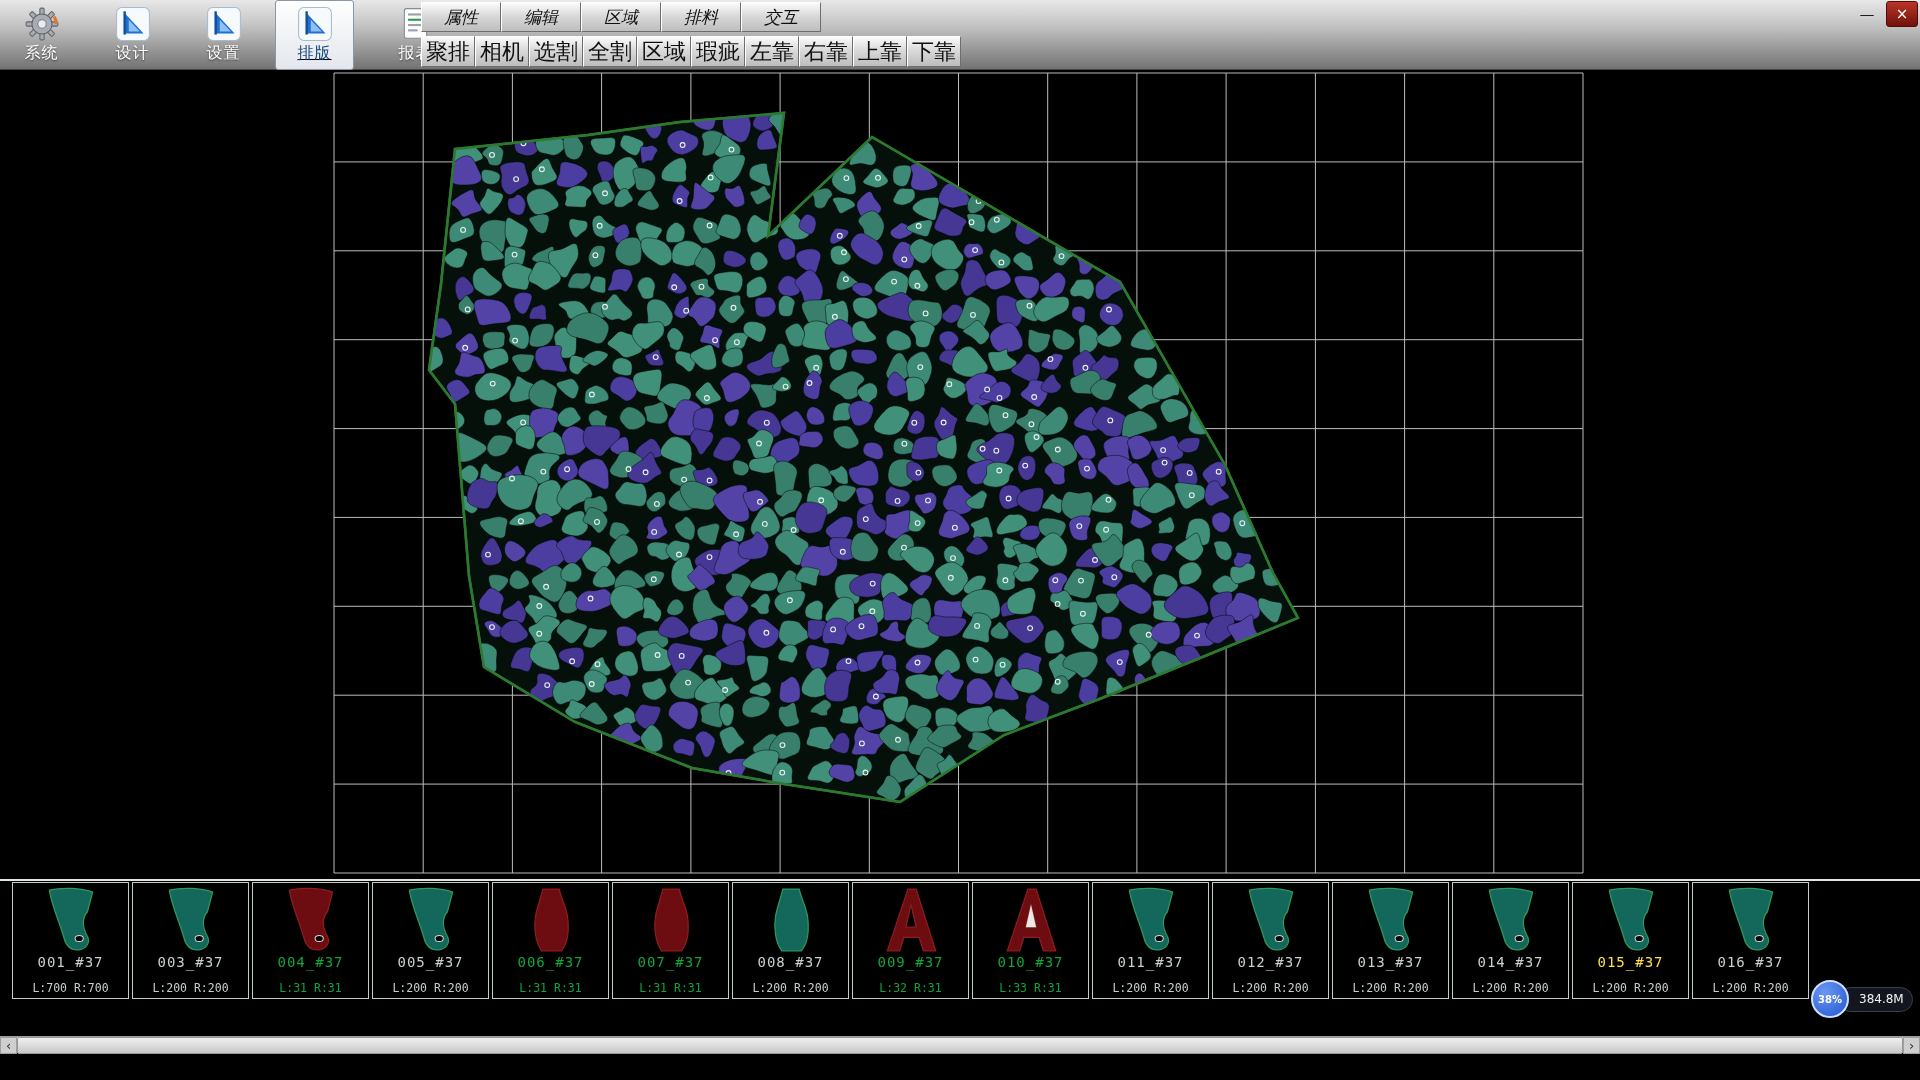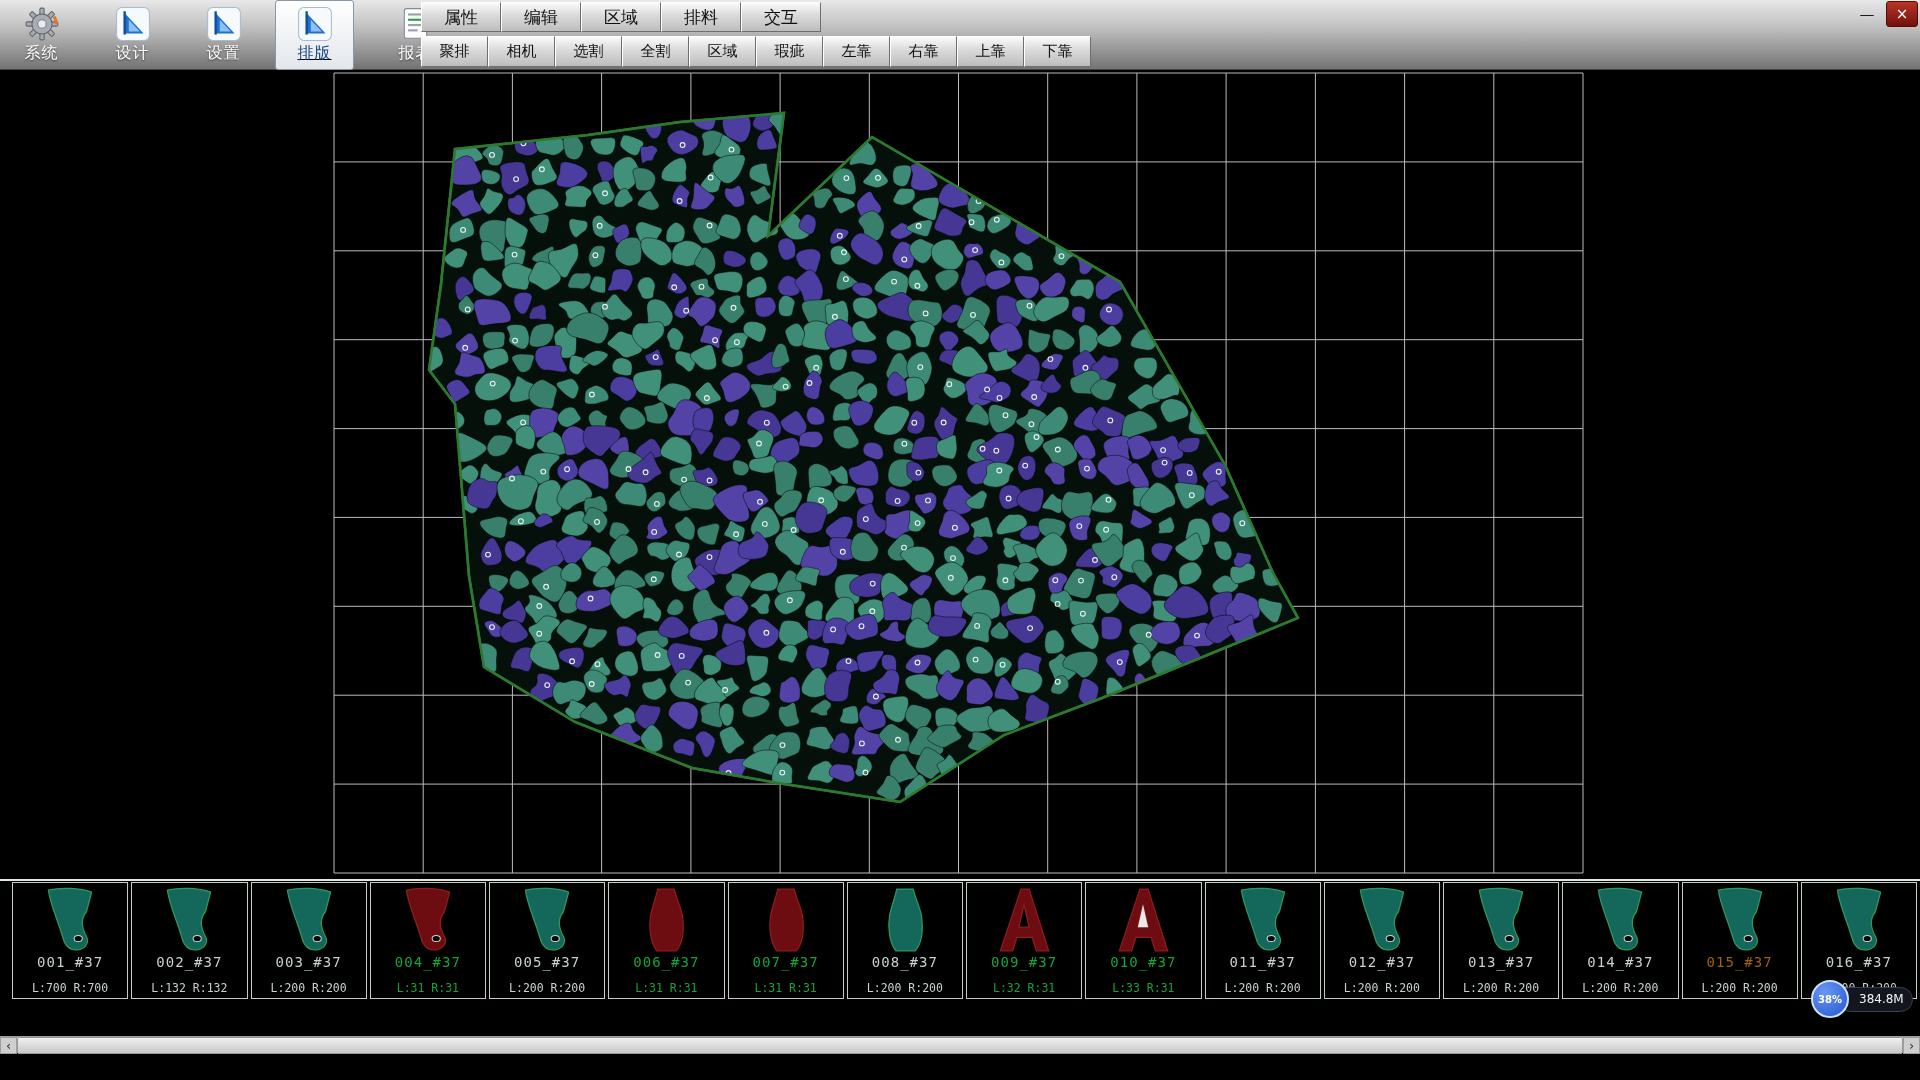--- a/index.html
+++ b/index.html
@@ -15,24 +15,24 @@
   .mode-btn{width:79px;display:flex;flex-direction:column;align-items:center;justify-content:center;gap:1px;cursor:pointer;}
   .mode-btn.active{background:linear-gradient(180deg,#ffffff,#e3e7ec);border:1px solid #8798a6;border-radius:3px;text-decoration:underline;}
   .mode-btn.gap{margin-left:10px;}
   .mode-icon{width:36px;height:36px;}
   .mode-icon svg{width:36px;height:36px;display:block;}
   .mode-label{font-size:16px;color:#ffffff;text-shadow:0 1px 2px rgba(0,0,0,.55);letter-spacing:1px;}
   .mode-btn.active .mode-label{color:#16477d;text-shadow:none;}
 
   .menu-rows{position:absolute;left:421px;top:0;}
   .menu-row{display:flex;}
-  .menu-row.top{margin-top:2px;}
+  .menu-row.top{margin-top:2px;font-style:italic;}
   .menu-row.top .menu-btn{width:80px;height:30px;font-size:17px;}
   .menu-row.bottom{margin-top:4px;}
-  .menu-row.bottom .menu-btn{width:67px;height:31px;font-size:15px;}
+  .menu-row.bottom .menu-btn{width:54px;height:31px;font-size:22px;}
   .menu-btn{display:flex;align-items:center;justify-content:center;color:#101010;cursor:pointer;
     background:linear-gradient(180deg,#fbfbfb,#dadada 45%,#bdbdbd);
     border:1px solid;border-color:#ffffff #6e6e6e #6e6e6e #ffffff;}
 
   .win-controls{position:absolute;right:0;top:0;display:flex;align-items:flex-start;}
   .win-btn{display:flex;align-items:center;justify-content:center;cursor:pointer;}
   .win-btn.min{width:30px;height:24px;margin-top:3px;font-size:15px;color:#1d1d1d;text-shadow:0 1px 0 #eee;}
   .win-btn.close{width:32px;height:26px;margin:1px 2px 0 4px;color:#fff;font-size:15px;
     background:linear-gradient(180deg,#b93527,#72110c);border:1px solid #540c08;border-radius:3px;}
 
@@ -954,121 +954,113 @@
           <ellipse cx="38" cy="52" rx="4" ry="3" fill="#050505" stroke="#cdd6cf" stroke-width="1"></ellipse>
         </svg>
         <div class="strip-name" style="color:#c7d2cb">001_#37</div>
         <div class="strip-size" style="color:#c7d2cb">L:700 R:700</div>
       </div>
       <div class="strip-cell">
         <svg class="strip-shape" width="70" height="72" viewBox="0 0 60 70">
           <path d="M9,5 C22,2 40,3 51,7 L46,26 C40,33 41,41 46,50 C49,56 45,62 38,63 C30,64 25,59 23,51 C19,36 11,20 9,5 Z" fill="#14675b" stroke="#2d9a5c" stroke-width="1.2" fill-rule="evenodd"></path>
           <ellipse cx="38" cy="52" rx="4" ry="3" fill="#050505" stroke="#cdd6cf" stroke-width="1"></ellipse>
         </svg>
-        <div class="strip-name" style="color:#c7d2cb">002_#37</div>
-        <div class="strip-size" style="color:#c7d2cb">L:132 R:132</div>
+        <div class="strip-name" style="color:#c7d2cb">003_#37</div>
+        <div class="strip-size" style="color:#c7d2cb">L:200 R:200</div>
+      </div>
+      <div class="strip-cell">
+        <svg class="strip-shape" width="70" height="72" viewBox="0 0 60 70">
+          <path d="M9,5 C22,2 40,3 51,7 L46,26 C40,33 41,41 46,50 C49,56 45,62 38,63 C30,64 25,59 23,51 C19,36 11,20 9,5 Z" fill="#6e0d11" stroke="#8f1d1d" stroke-width="1.2" fill-rule="evenodd"></path>
+          <ellipse cx="38" cy="52" rx="4" ry="3" fill="#050505" stroke="#cdd6cf" stroke-width="1"></ellipse>
+        </svg>
+        <div class="strip-name" style="color:#12a53a">004_#37</div>
+        <div class="strip-size" style="color:#12a53a">L:31 R:31</div>
       </div>
       <div class="strip-cell">
         <svg class="strip-shape" width="70" height="72" viewBox="0 0 60 70">
           <path d="M9,5 C22,2 40,3 51,7 L46,26 C40,33 41,41 46,50 C49,56 45,62 38,63 C30,64 25,59 23,51 C19,36 11,20 9,5 Z" fill="#14675b" stroke="#2d9a5c" stroke-width="1.2" fill-rule="evenodd"></path>
           <ellipse cx="38" cy="52" rx="4" ry="3" fill="#050505" stroke="#cdd6cf" stroke-width="1"></ellipse>
         </svg>
-        <div class="strip-name" style="color:#c7d2cb">003_#37</div>
+        <div class="strip-name" style="color:#c7d2cb">005_#37</div>
         <div class="strip-size" style="color:#c7d2cb">L:200 R:200</div>
       </div>
       <div class="strip-cell">
         <svg class="strip-shape" width="70" height="72" viewBox="0 0 60 70">
-          <path d="M9,5 C22,2 40,3 51,7 L46,26 C40,33 41,41 46,50 C49,56 45,62 38,63 C30,64 25,59 23,51 C19,36 11,20 9,5 Z" fill="#6e0d11" stroke="#8f1d1d" stroke-width="1.2" fill-rule="evenodd"></path>
-          <ellipse cx="38" cy="52" rx="4" ry="3" fill="#050505" stroke="#cdd6cf" stroke-width="1"></ellipse>
-        </svg>
-        <div class="strip-name" style="color:#12a53a">004_#37</div>
+          <path d="M22,4 L38,4 C40,13 44,20 46,30 C48,45 46,57 40,64 L21,64 C15,56 13,42 15,30 C17,20 20,13 22,4 Z" fill="#6e0d11" stroke="#8f1d1d" stroke-width="1.2" fill-rule="evenodd"></path>
+        </svg>
+        <div class="strip-name" style="color:#12a53a">006_#37</div>
         <div class="strip-size" style="color:#12a53a">L:31 R:31</div>
+      </div>
+      <div class="strip-cell">
+        <svg class="strip-shape" width="70" height="72" viewBox="0 0 60 70">
+          <path d="M22,4 L38,4 C40,13 44,20 46,30 C48,45 46,57 40,64 L21,64 C15,56 13,42 15,30 C17,20 20,13 22,4 Z" fill="#6e0d11" stroke="#8f1d1d" stroke-width="1.2" fill-rule="evenodd"></path>
+        </svg>
+        <div class="strip-name" style="color:#12a53a">007_#37</div>
+        <div class="strip-size" style="color:#12a53a">L:31 R:31</div>
+      </div>
+      <div class="strip-cell">
+        <svg class="strip-shape" width="70" height="72" viewBox="0 0 60 70">
+          <path d="M22,4 L38,4 C40,13 44,20 46,30 C48,45 46,57 40,64 L21,64 C15,56 13,42 15,30 C17,20 20,13 22,4 Z" fill="#14675b" stroke="#2d9a5c" stroke-width="1.2" fill-rule="evenodd"></path>
+        </svg>
+        <div class="strip-name" style="color:#c7d2cb">008_#37</div>
+        <div class="strip-size" style="color:#c7d2cb">L:200 R:200</div>
+      </div>
+      <div class="strip-cell">
+        <svg class="strip-shape" width="70" height="72" viewBox="0 0 60 70">
+          <path d="M27,4 L35,4 L54,64 L42,64 L38,51 L23,51 L19,64 L7,64 Z M30,19 L35,41 L25,41 Z" fill="#6e0d11" stroke="#8f1d1d" stroke-width="1.2" fill-rule="evenodd"></path>
+        </svg>
+        <div class="strip-name" style="color:#12a53a">009_#37</div>
+        <div class="strip-size" style="color:#12a53a">L:32 R:31</div>
+      </div>
+      <div class="strip-cell">
+        <svg class="strip-shape" width="70" height="72" viewBox="0 0 60 70">
+          <path d="M27,4 L35,4 L54,64 L42,64 L38,51 L23,51 L19,64 L7,64 Z M30,19 L35,41 L25,41 Z" fill="#6e0d11" stroke="#8f1d1d" stroke-width="1.2" fill-rule="evenodd"></path>
+          <path d="M30,19 L35,41 L25,41 Z" fill="#e9e9e9"></path>
+        </svg>
+        <div class="strip-name" style="color:#12a53a">010_#37</div>
+        <div class="strip-size" style="color:#12a53a">L:33 R:31</div>
       </div>
       <div class="strip-cell">
         <svg class="strip-shape" width="70" height="72" viewBox="0 0 60 70">
           <path d="M9,5 C22,2 40,3 51,7 L46,26 C40,33 41,41 46,50 C49,56 45,62 38,63 C30,64 25,59 23,51 C19,36 11,20 9,5 Z" fill="#14675b" stroke="#2d9a5c" stroke-width="1.2" fill-rule="evenodd"></path>
           <ellipse cx="38" cy="52" rx="4" ry="3" fill="#050505" stroke="#cdd6cf" stroke-width="1"></ellipse>
         </svg>
-        <div class="strip-name" style="color:#c7d2cb">005_#37</div>
+        <div class="strip-name" style="color:#c7d2cb">011_#37</div>
         <div class="strip-size" style="color:#c7d2cb">L:200 R:200</div>
-      </div>
-      <div class="strip-cell">
-        <svg class="strip-shape" width="70" height="72" viewBox="0 0 60 70">
-          <path d="M22,4 L38,4 C40,13 44,20 46,30 C48,45 46,57 40,64 L21,64 C15,56 13,42 15,30 C17,20 20,13 22,4 Z" fill="#6e0d11" stroke="#8f1d1d" stroke-width="1.2" fill-rule="evenodd"></path>
-        </svg>
-        <div class="strip-name" style="color:#12a53a">006_#37</div>
-        <div class="strip-size" style="color:#12a53a">L:31 R:31</div>
-      </div>
-      <div class="strip-cell">
-        <svg class="strip-shape" width="70" height="72" viewBox="0 0 60 70">
-          <path d="M22,4 L38,4 C40,13 44,20 46,30 C48,45 46,57 40,64 L21,64 C15,56 13,42 15,30 C17,20 20,13 22,4 Z" fill="#6e0d11" stroke="#8f1d1d" stroke-width="1.2" fill-rule="evenodd"></path>
-        </svg>
-        <div class="strip-name" style="color:#12a53a">007_#37</div>
-        <div class="strip-size" style="color:#12a53a">L:31 R:31</div>
-      </div>
-      <div class="strip-cell">
-        <svg class="strip-shape" width="70" height="72" viewBox="0 0 60 70">
-          <path d="M22,4 L38,4 C40,13 44,20 46,30 C48,45 46,57 40,64 L21,64 C15,56 13,42 15,30 C17,20 20,13 22,4 Z" fill="#14675b" stroke="#2d9a5c" stroke-width="1.2" fill-rule="evenodd"></path>
-        </svg>
-        <div class="strip-name" style="color:#c7d2cb">008_#37</div>
-        <div class="strip-size" style="color:#c7d2cb">L:200 R:200</div>
-      </div>
-      <div class="strip-cell">
-        <svg class="strip-shape" width="70" height="72" viewBox="0 0 60 70">
-          <path d="M27,4 L35,4 L54,64 L42,64 L38,51 L23,51 L19,64 L7,64 Z M30,19 L35,41 L25,41 Z" fill="#6e0d11" stroke="#8f1d1d" stroke-width="1.2" fill-rule="evenodd"></path>
-        </svg>
-        <div class="strip-name" style="color:#12a53a">009_#37</div>
-        <div class="strip-size" style="color:#12a53a">L:32 R:31</div>
-      </div>
-      <div class="strip-cell">
-        <svg class="strip-shape" width="70" height="72" viewBox="0 0 60 70">
-          <path d="M27,4 L35,4 L54,64 L42,64 L38,51 L23,51 L19,64 L7,64 Z M30,19 L35,41 L25,41 Z" fill="#6e0d11" stroke="#8f1d1d" stroke-width="1.2" fill-rule="evenodd"></path>
-          <path d="M30,19 L35,41 L25,41 Z" fill="#e9e9e9"></path>
-        </svg>
-        <div class="strip-name" style="color:#12a53a">010_#37</div>
-        <div class="strip-size" style="color:#12a53a">L:33 R:31</div>
       </div>
       <div class="strip-cell">
         <svg class="strip-shape" width="70" height="72" viewBox="0 0 60 70">
           <path d="M9,5 C22,2 40,3 51,7 L46,26 C40,33 41,41 46,50 C49,56 45,62 38,63 C30,64 25,59 23,51 C19,36 11,20 9,5 Z" fill="#14675b" stroke="#2d9a5c" stroke-width="1.2" fill-rule="evenodd"></path>
           <ellipse cx="38" cy="52" rx="4" ry="3" fill="#050505" stroke="#cdd6cf" stroke-width="1"></ellipse>
         </svg>
-        <div class="strip-name" style="color:#c7d2cb">011_#37</div>
+        <div class="strip-name" style="color:#c7d2cb">012_#37</div>
         <div class="strip-size" style="color:#c7d2cb">L:200 R:200</div>
       </div>
       <div class="strip-cell">
         <svg class="strip-shape" width="70" height="72" viewBox="0 0 60 70">
           <path d="M9,5 C22,2 40,3 51,7 L46,26 C40,33 41,41 46,50 C49,56 45,62 38,63 C30,64 25,59 23,51 C19,36 11,20 9,5 Z" fill="#14675b" stroke="#2d9a5c" stroke-width="1.2" fill-rule="evenodd"></path>
           <ellipse cx="38" cy="52" rx="4" ry="3" fill="#050505" stroke="#cdd6cf" stroke-width="1"></ellipse>
         </svg>
-        <div class="strip-name" style="color:#c7d2cb">012_#37</div>
+        <div class="strip-name" style="color:#c7d2cb">013_#37</div>
         <div class="strip-size" style="color:#c7d2cb">L:200 R:200</div>
       </div>
       <div class="strip-cell">
         <svg class="strip-shape" width="70" height="72" viewBox="0 0 60 70">
           <path d="M9,5 C22,2 40,3 51,7 L46,26 C40,33 41,41 46,50 C49,56 45,62 38,63 C30,64 25,59 23,51 C19,36 11,20 9,5 Z" fill="#14675b" stroke="#2d9a5c" stroke-width="1.2" fill-rule="evenodd"></path>
           <ellipse cx="38" cy="52" rx="4" ry="3" fill="#050505" stroke="#cdd6cf" stroke-width="1"></ellipse>
         </svg>
-        <div class="strip-name" style="color:#c7d2cb">013_#37</div>
+        <div class="strip-name" style="color:#c7d2cb">014_#37</div>
         <div class="strip-size" style="color:#c7d2cb">L:200 R:200</div>
       </div>
       <div class="strip-cell">
         <svg class="strip-shape" width="70" height="72" viewBox="0 0 60 70">
           <path d="M9,5 C22,2 40,3 51,7 L46,26 C40,33 41,41 46,50 C49,56 45,62 38,63 C30,64 25,59 23,51 C19,36 11,20 9,5 Z" fill="#14675b" stroke="#2d9a5c" stroke-width="1.2" fill-rule="evenodd"></path>
           <ellipse cx="38" cy="52" rx="4" ry="3" fill="#050505" stroke="#cdd6cf" stroke-width="1"></ellipse>
         </svg>
-        <div class="strip-name" style="color:#c7d2cb">014_#37</div>
-        <div class="strip-size" style="color:#c7d2cb">L:200 R:200</div>
-      </div>
-      <div class="strip-cell">
-        <svg class="strip-shape" width="70" height="72" viewBox="0 0 60 70">
-          <path d="M9,5 C22,2 40,3 51,7 L46,26 C40,33 41,41 46,50 C49,56 45,62 38,63 C30,64 25,59 23,51 C19,36 11,20 9,5 Z" fill="#14675b" stroke="#2d9a5c" stroke-width="1.2" fill-rule="evenodd"></path>
-          <ellipse cx="38" cy="52" rx="4" ry="3" fill="#050505" stroke="#cdd6cf" stroke-width="1"></ellipse>
-        </svg>
-        <div class="strip-name" style="color:#a16207">015_#37</div>
+        <div class="strip-name" style="color:#fde047">015_#37</div>
         <div class="strip-size" style="color:#c7d2cb">L:200 R:200</div>
       </div>
       <div class="strip-cell">
         <svg class="strip-shape" width="70" height="72" viewBox="0 0 60 70">
           <path d="M9,5 C22,2 40,3 51,7 L46,26 C40,33 41,41 46,50 C49,56 45,62 38,63 C30,64 25,59 23,51 C19,36 11,20 9,5 Z" fill="#14675b" stroke="#2d9a5c" stroke-width="1.2" fill-rule="evenodd"></path>
           <ellipse cx="38" cy="52" rx="4" ry="3" fill="#050505" stroke="#cdd6cf" stroke-width="1"></ellipse>
         </svg>
         <div class="strip-name" style="color:#c7d2cb">016_#37</div>
         <div class="strip-size" style="color:#c7d2cb">L:200 R:200</div>
       </div>

